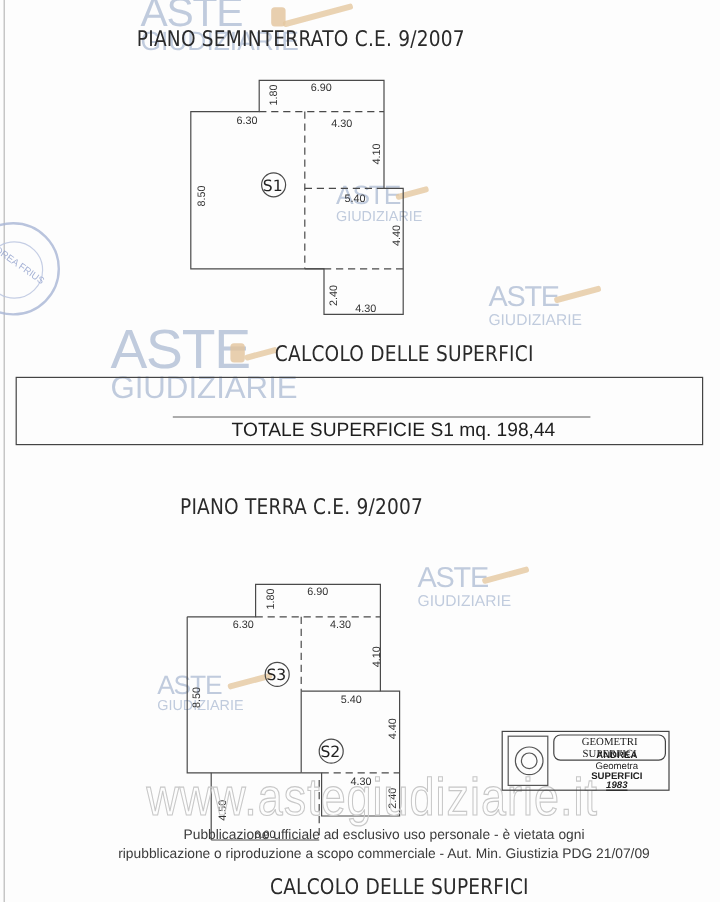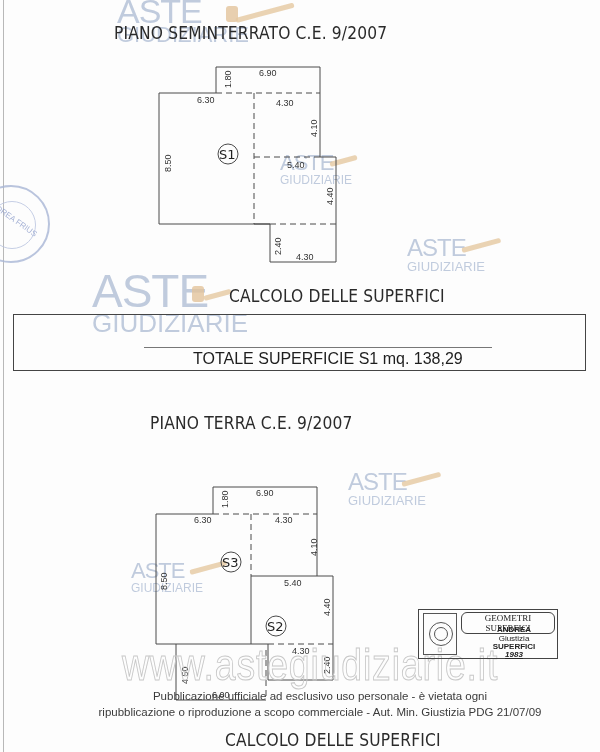--- a/index.html
+++ b/index.html
@@ -89,21 +89,21 @@
     <span class="g" style="font-size:12px;">GIUDIZIARIE</span>
   </div>
   <div class="wm-gavel" style="left:190px; top:570px; width:38px;"></div>
 
   <div class="hand title1">PIANO SEMINTERRATO C.E. 9/2007</div>
   <div class="hand calc1">CALCOLO DELLE SUPERFICI</div>
   <div class="hand title2">PIANO TERRA C.E. 9/2007</div>
 
   <div class="calc-box">
     <div class="total-rule"></div>
-    <div class="total">TOTALE SUPERFICIE S1 mq. 138,29</div>
+    <div class="total">TOTALE SUPERFICIE S1 mq. 198,44</div>
   </div>
 
   <svg class="plans" width="600" height="752" viewBox="0 0 600 752">
 
     <g stroke="#4a4a4a" stroke-width="1" fill="none">
       <path d="M159,93 L216,93 L216,67 L320,67 L320,157 L336,157 L336,224 L336,262 L270,262 L270,224 L159,224 Z"></path>
       <line x1="216" y1="93" x2="320" y2="93" stroke-dasharray="6,4"></line>
       <line x1="254" y1="93" x2="254" y2="224" stroke-dasharray="6,4"></line>
       <line x1="254" y1="157" x2="320" y2="157" stroke-dasharray="6,4"></line>
       <line x1="270" y1="224" x2="336" y2="224" stroke-dasharray="6,4"></line>
@@ -158,21 +158,21 @@
 
   <div class="site-wm">www.astegiudiziarie.it</div>
 
   <div class="geo-stamp">
     <div class="emblem">
       <div class="rose"></div>
       <div class="rose2"></div>
     </div>
     <div class="geo-head">GEOMETRI SUPERFICI</div>
     <div class="geo-line geo-l1">ANDREA</div>
-    <div class="geo-line geo-l2">Giustizia</div>
+    <div class="geo-line geo-l2">Geometra</div>
     <div class="geo-line geo-l3">SUPERFICI</div>
     <div class="geo-line geo-l4">1983</div>
   </div>
 
   <div class="disclaimer disc1">Pubblicazione ufficiale ad esclusivo uso personale - è vietata ogni</div>
   <div class="disclaimer disc2">ripubblicazione o riproduzione a scopo commerciale - Aut. Min. Giustizia PDG 21/07/09</div>
 
   <div class="hand calc2">CALCOLO DELLE SUPERFICI</div>
 </div>
 

